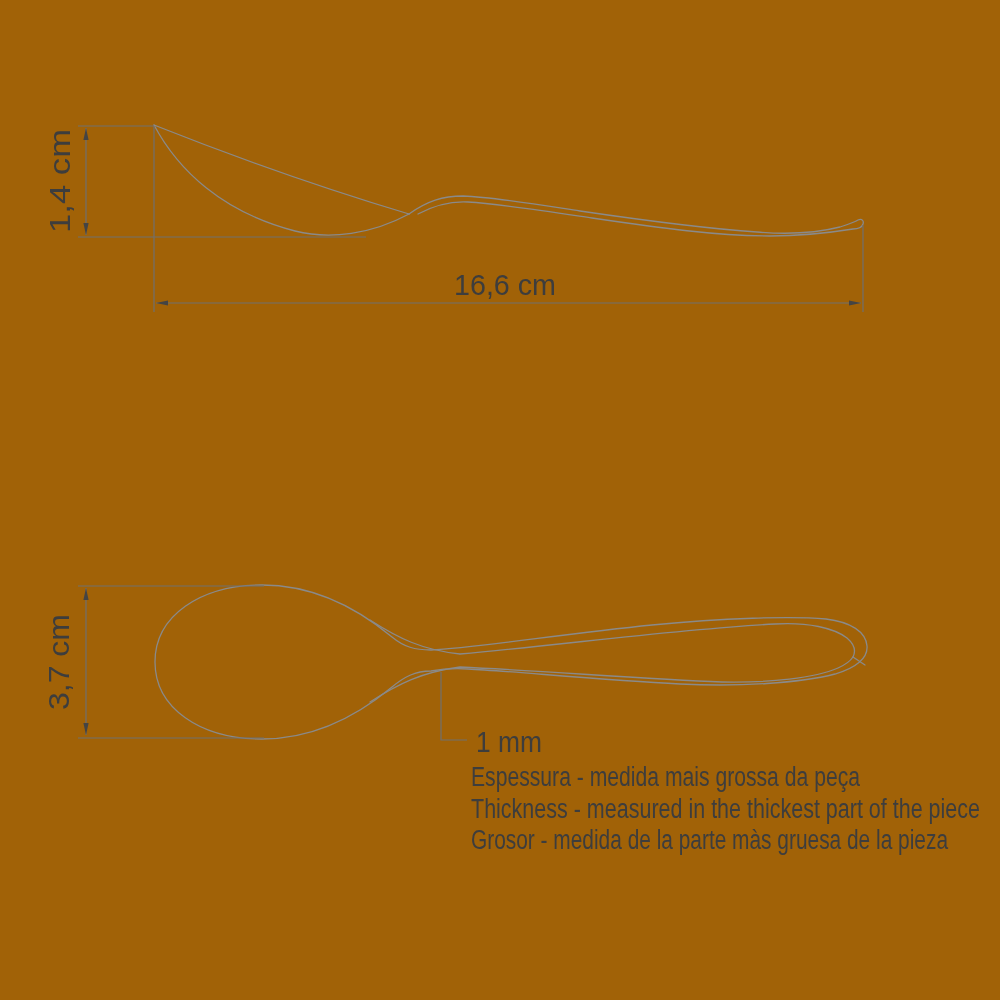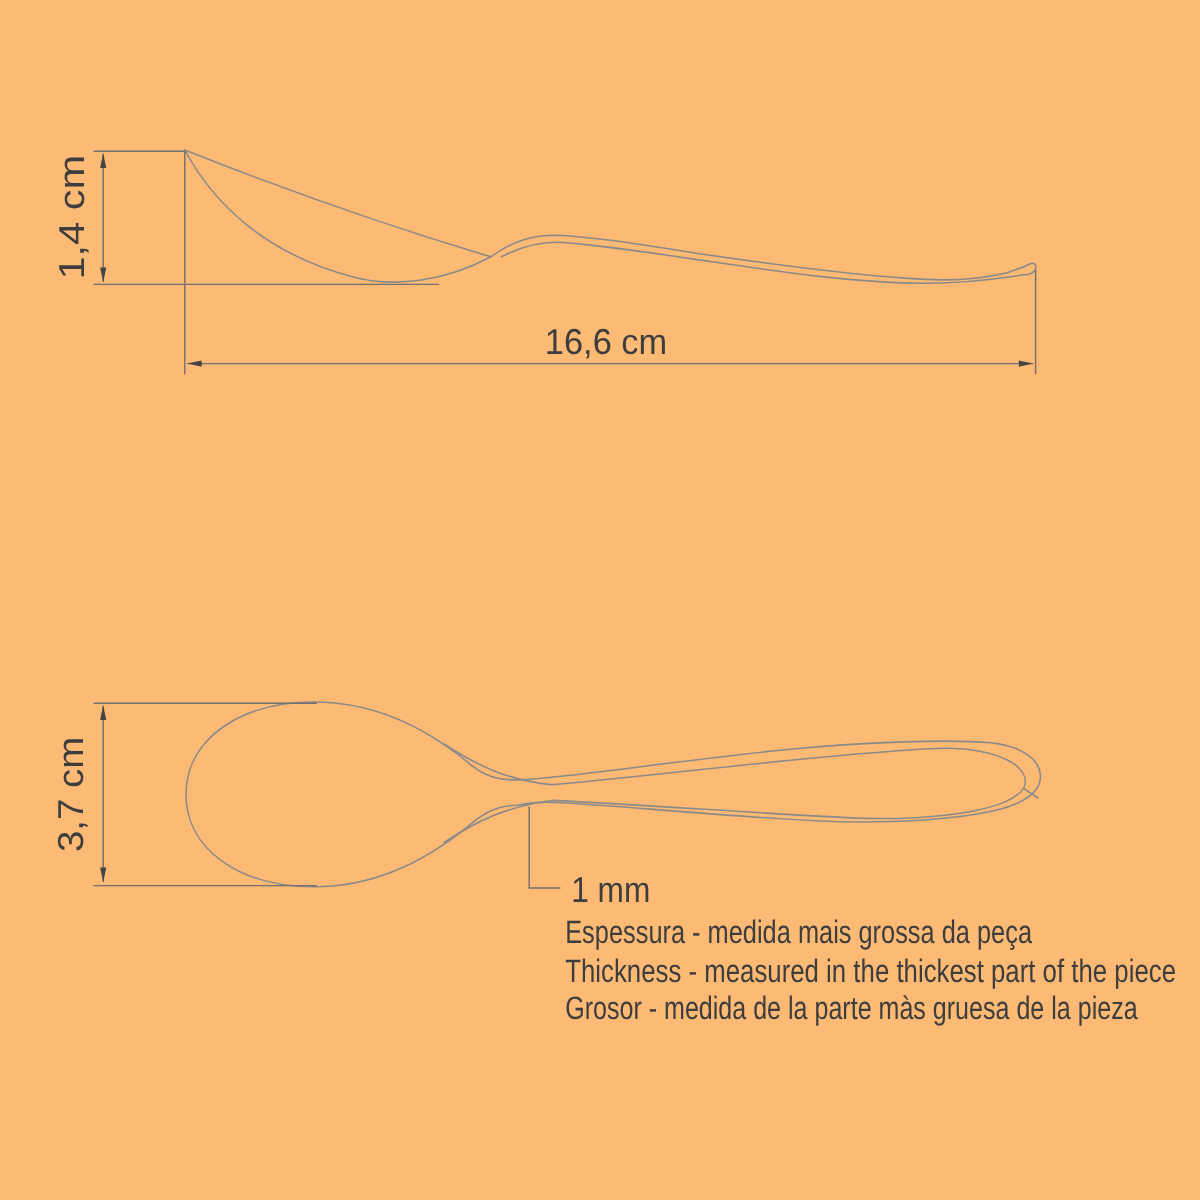--- a/index.html
+++ b/index.html
@@ -8,21 +8,21 @@
     background: #ffffff;
     width: 1000px;
     height: 1000px;
     overflow: hidden;
     font-family: "Liberation Sans", sans-serif;
   }
   .stage {
     position: relative;
     width: 1000px;
     height: 1000px;
-    background: #fdba74;
+    background: #a16207;
   }
   svg { display: block; }
   .outline {
     fill: none;
     stroke: #8a8a8a;
     stroke-width: 1.3;
     stroke-linecap: round;
     stroke-linejoin: round;
   }
   .dim {

